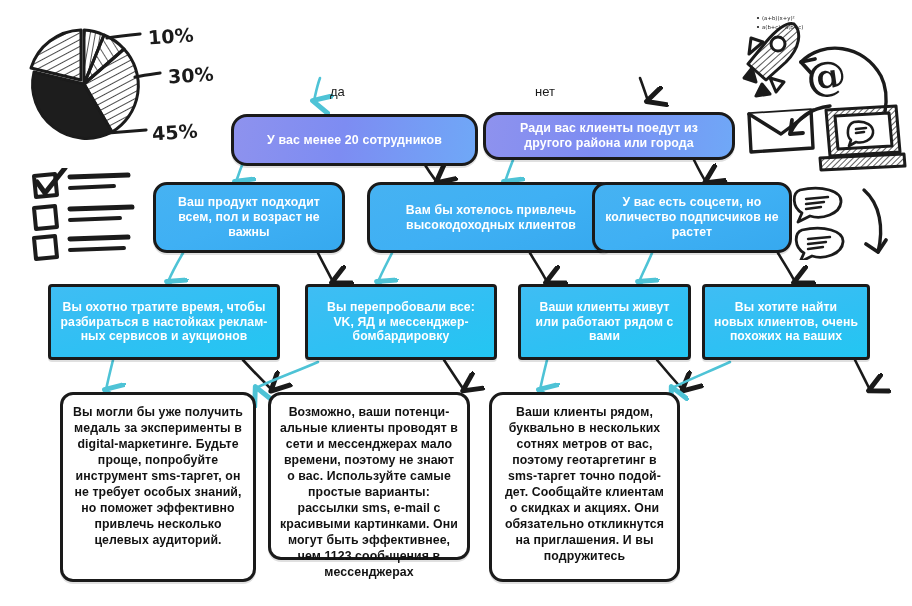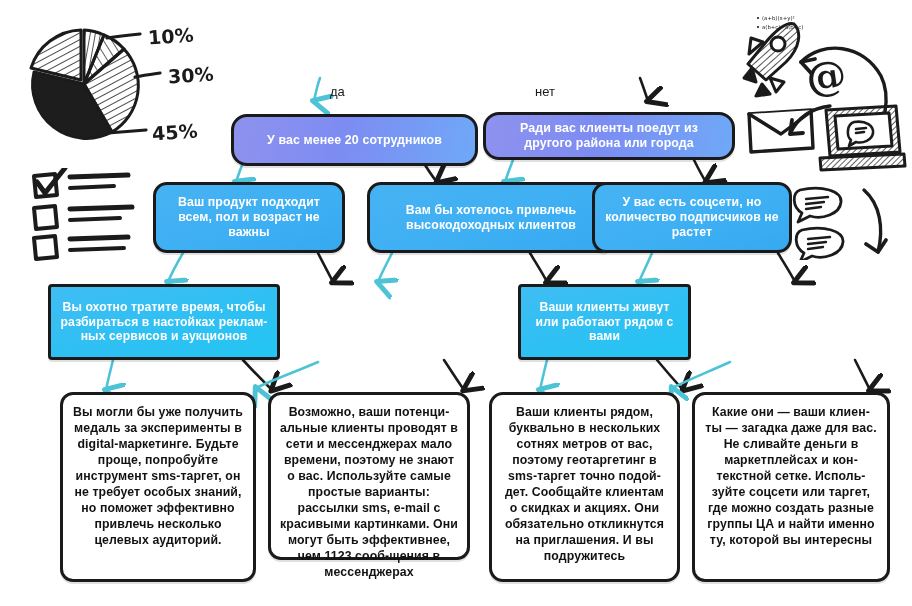--- a/index.html
+++ b/index.html
@@ -146,35 +146,38 @@
   <div class="node lvl3" style="left:367px;top:182px;width:248px;height:71px;">
     <span class="txt">Вам бы хотелось привлечь высокодоходных клиентов</span>
   </div>
   <div class="node lvl3" style="left:592px;top:182px;width:200px;height:71px;">
     <span class="txt">У вас есть соцсети, но количество подписчиков не растет</span>
   </div>
 
   <div class="node lvl4" style="left:48px;top:284px;width:232px;height:76px;">
     <span class="txt">Вы охотно тратите время, чтобы разбираться в настойках реклам-ных сервисов и аукционов</span>
   </div>
+  <div class="node lvl4" style="left:305px;top:284px;width:192px;height:76px;">
+    <span class="txt">Вы перепробовали все: VK, ЯД и мессенджер-бомбардировку</span>
+  </div>
   <div class="node lvl4" style="left:518px;top:284px;width:173px;height:76px;">
     <span class="txt">Ваши клиенты живут или работают рядом с вами</span>
   </div>
+  <div class="node lvl4" style="left:702px;top:284px;width:168px;height:76px;">
+    <span class="txt">Вы хотите найти новых клиентов, очень похожих на ваших</span>
+  </div>
 
   <div class="node leaf" style="left:60px;top:392px;width:196px;height:190px;">
     <span class="txt">Вы могли бы уже получить медаль за эксперименты в digital-маркетинге. Будьте проще, попробуйте инструмент sms-таргет, он не требует особых знаний, но поможет эффективно привлечь несколько целевых аудиторий.</span>
   </div>
   <div class="node leaf" style="left:268px;top:392px;width:202px;height:168px;">
     <span class="txt">Возможно, ваши потенци-альные клиенты проводят в сети и мессенджерах мало времени, поэтому не знают о вас. Используйте самые простые варианты: рассылки sms, e-mail с красивыми картинками. Они могут быть эффективнее, чем 1123 сооб-щения в мессенджерах</span>
   </div>
   <div class="node leaf" style="left:489px;top:392px;width:191px;height:190px;border-radius:14px;">
     <span class="txt">Ваши клиенты рядом, буквально в нескольких сотнях метров от вас, поэтому геотаргетинг в sms-таргет точно подой-дет. Сообщайте клиентам о скидках и акциях. Они обязательно откликнутся на приглашения. И вы подружитесь</span>
-  </div>
-  <div class="node leaf" style="left:692px;top:392px;width:198px;height:190px;">
-    <span class="txt">Какие они — ваши клиен-ты — загадка даже для вас. Не сливайте деньги в маркетплейсах и кон-текстной сетке. Исполь-зуйте соцсети или таргет, где можно создать разные группы ЦА и найти именно ту, которой вы интересны</span>
   </div>
 
   <svg class="doodle" style="left:12px;top:14px;" width="150" height="140" viewBox="0 0 150 140">
     <defs>
       <pattern id="hatchA" width="6" height="6" patternTransform="rotate(62)" patternUnits="userSpaceOnUse">
         <line x1="0" y1="0" x2="0" y2="6" stroke="#1b1b1b" stroke-width="1.6"></line>
       </pattern>
       <pattern id="hatchB" width="5" height="5" patternTransform="rotate(10)" patternUnits="userSpaceOnUse">
         <line x1="0" y1="0" x2="0" y2="5" stroke="#1b1b1b" stroke-width="1.5"></line>
       </pattern>

